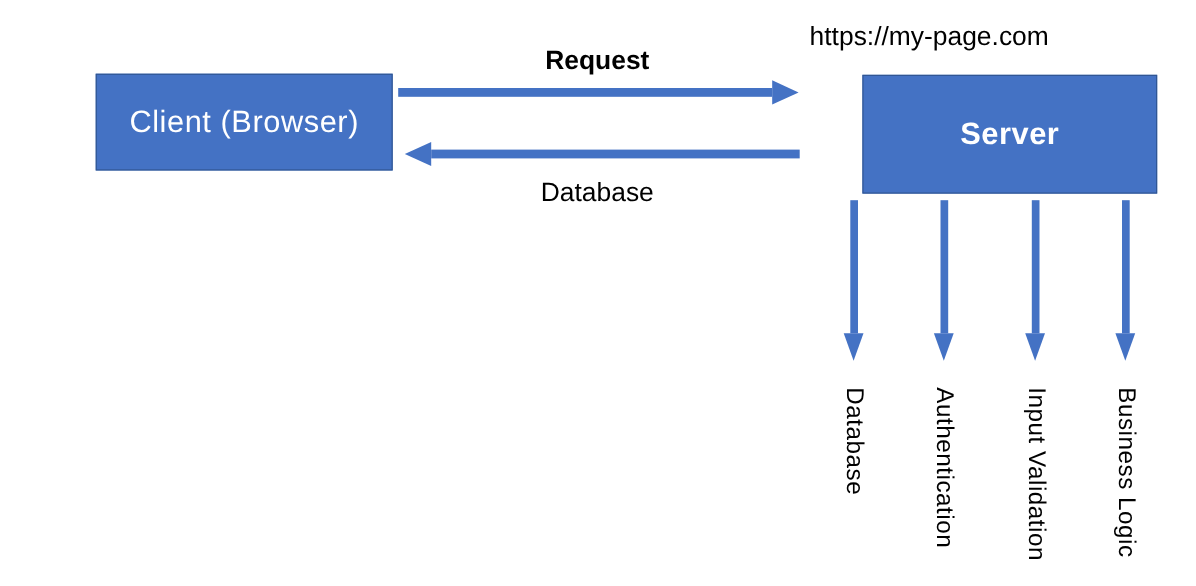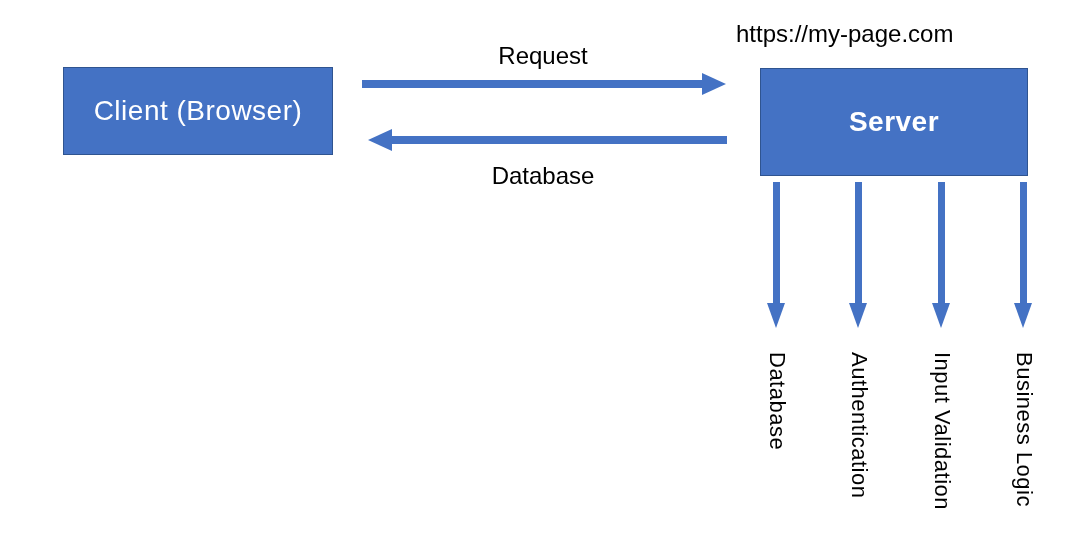--- a/index.html
+++ b/index.html
@@ -16,30 +16,31 @@
   .canvas{position:absolute;left:0;top:0;width:1087px;height:533px;}
 
   .shape-box{
     position:absolute;
     background:var(--shape-fill);
     border:1.5px solid var(--shape-border);
     display:flex;align-items:center;justify-content:center;
     color:var(--shape-text);
     font-size:28px;
     letter-spacing:0.5px;
+    margin-left:24px;
   }
   .client-box{left:63px;top:67px;width:270px;height:88px;}
   .server-box{left:760px;top:68px;width:268px;height:108px;font-weight:bold;}
 
   .caption{
     position:absolute;color:var(--label-text);
     font-size:24px;white-space:nowrap;
   }
   .server-url{left:736px;top:20px;width:268px;text-align:left;}
-  .request-label{left:443px;top:42px;width:200px;text-align:center;}
+  .request-label{left:443px;top:42px;width:200px;text-align:center;font-weight:bold;}
   .response-label{left:443px;top:162px;width:200px;text-align:center;}
 
   .h-shaft{position:absolute;height:8px;background:var(--arrow);}
   .request-shaft{left:362px;top:80px;width:340px;}
   .response-shaft{left:392px;top:136px;width:335px;}
   .head-right{
     position:absolute;width:0;height:0;left:702px;top:73px;
     border-left:24px solid var(--arrow);
     border-top:11px solid transparent;border-bottom:11px solid transparent;
   }

